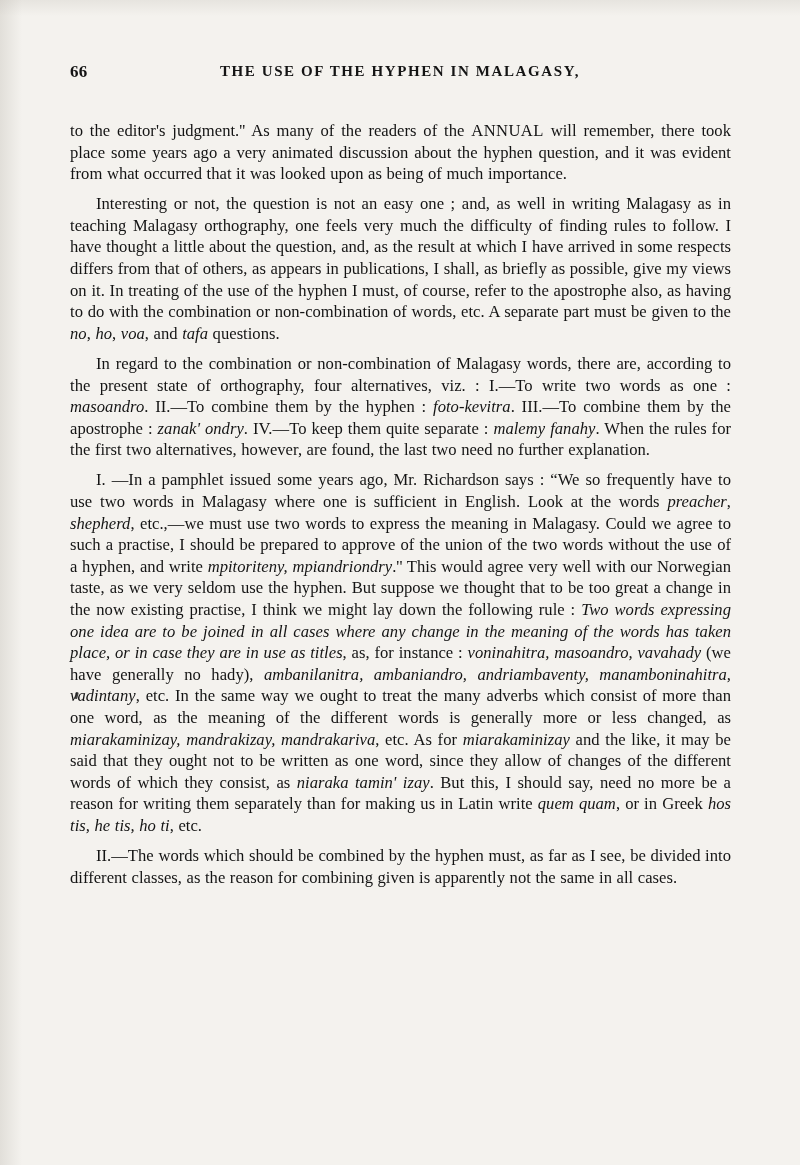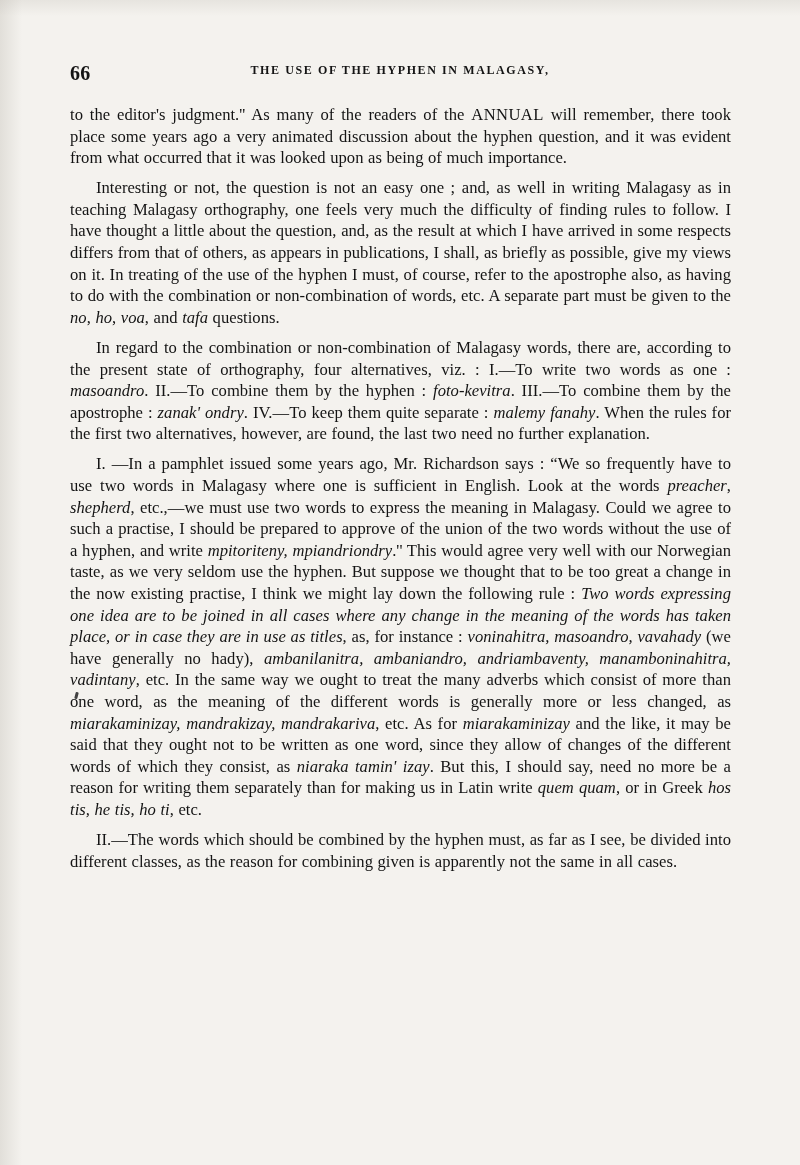--- a/index.html
+++ b/index.html
@@ -27,39 +27,39 @@
     position: absolute;
     left: 70px;
     top: 62px;
     width: 660px;
     height: 26px;
   }
   .folio {
     position: absolute;
     left: 0;
     top: 0;
-    font-size: 20px;
+    font-size: 17px;
     font-weight: bold;
     letter-spacing: 0.3px;
   }
   .running-title {
     position: absolute;
     left: 0;
     top: 1px;
     width: 660px;
     text-align: center;
-    font-size: 12px;
+    font-size: 15px;
     font-weight: bold;
     letter-spacing: 1.6px;
     white-space: nowrap;
   }
   .body-block {
     position: absolute;
     left: 70px;
-    top: 104px;
+    top: 120px;
     width: 661px;
   }
   p.para {
     margin: 0 0 0 0;
     padding: 0;
     font-size: 16.6px;
     line-height: 21.6px;
     text-align: justify;
     text-justify: inter-word;
     letter-spacing: 0.02px;

